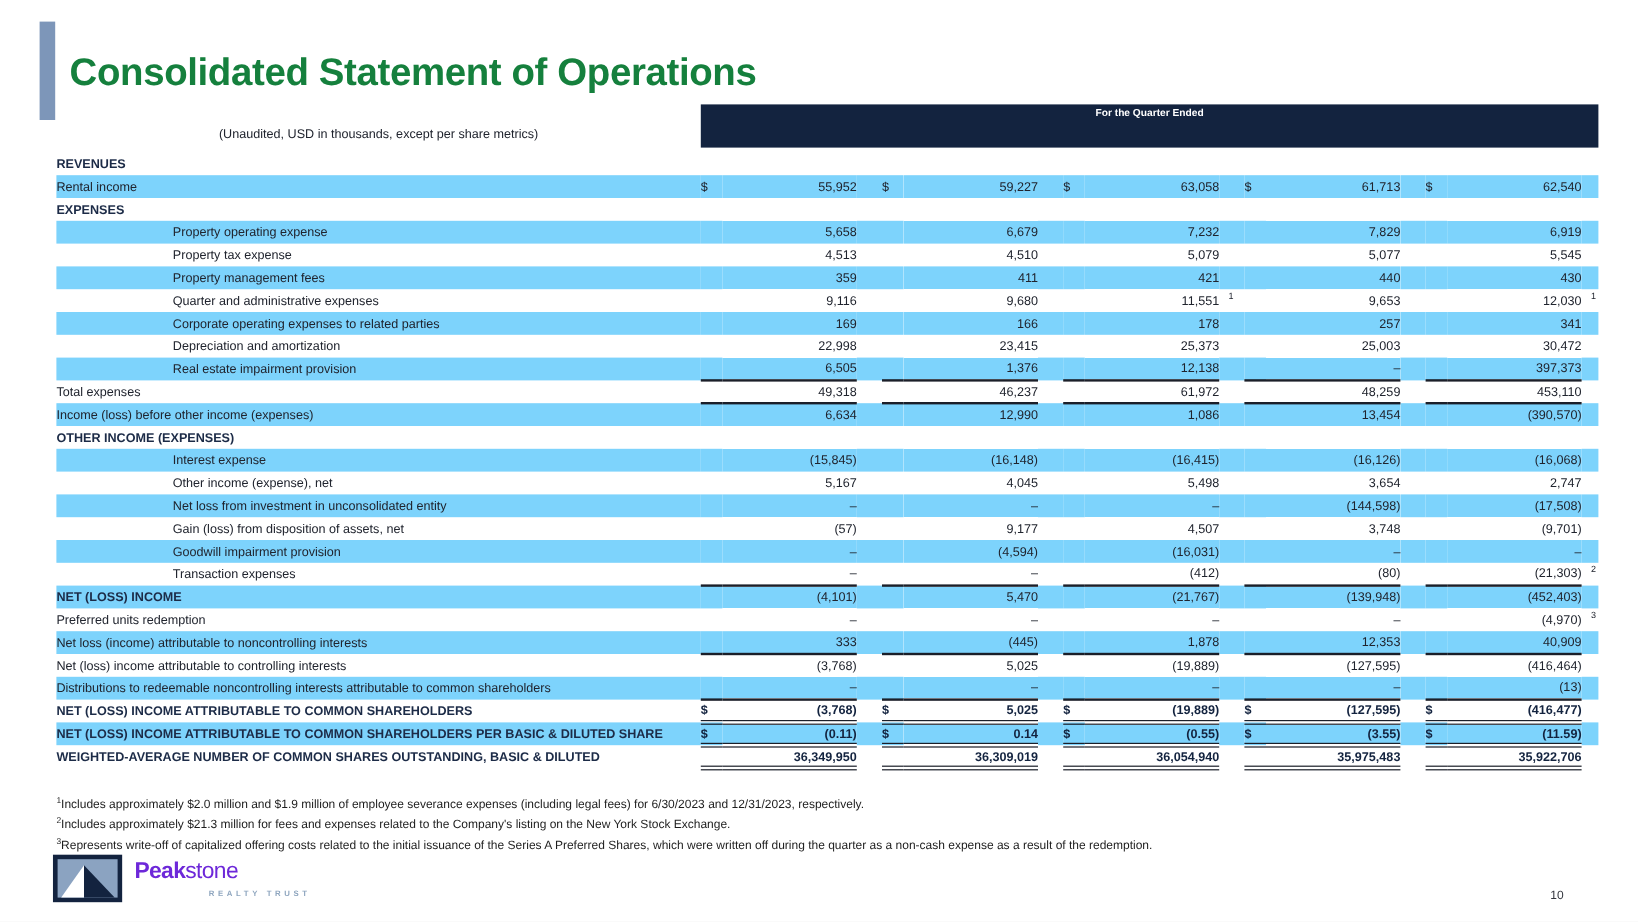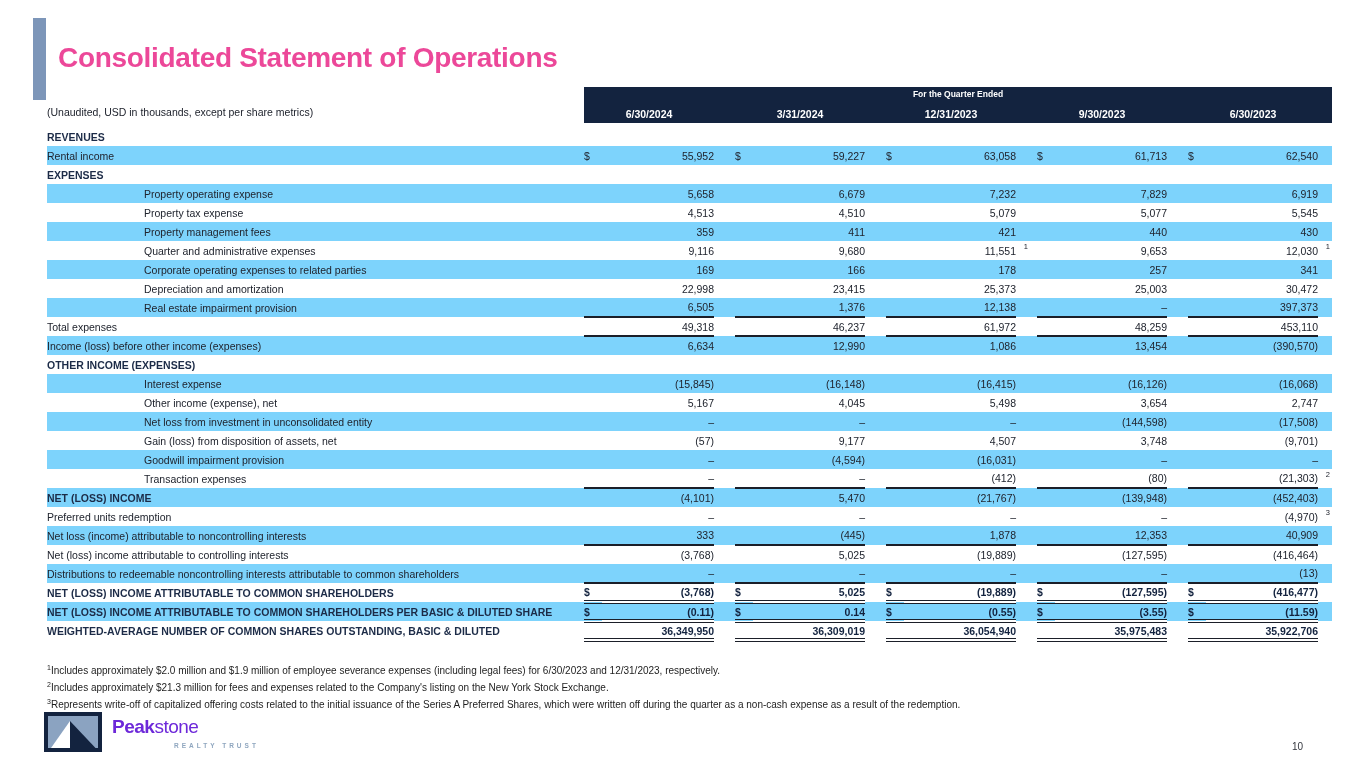--- a/index.html
+++ b/index.html
@@ -3,30 +3,31 @@
 <meta charset="utf-8">
 <style>
   * { margin:0; padding:0; box-sizing:border-box; }
   body { background:#e8e8e8; font-family:"Liberation Sans", sans-serif; }
   .page {
     position:relative; width:1365px; height:768px; background:#ffffff;
     overflow:hidden; color:#20242e;
   }
   .accent-bar { position:absolute; left:33px; top:18px; width:13px; height:82px; background:#7d96b9; }
   .page-title {
-    position:absolute; left:58px; top:42px; font-size:28px; font-weight:bold;
-    color:#ec4899; letter-spacing:-0.3px;
+    position:absolute; left:58px; top:42px; font-size:32px; font-weight:bold;
+    color:#15803d; letter-spacing:-0.3px;
   }
   .content { position:absolute; left:47px; top:87px; width:1285px; }
 
   
   .head-row { display:flex; width:100%; }
   .subtitle {
     flex:0 0 537px; align-self:flex-end; font-size:10.5px; color:#20242e;
     padding-bottom:5px;
+    text-align:center;
   }
   .navy-head {
     flex:1 1 auto; position:relative; background:#13233f; color:#ffffff;
     height:36px; display:flex; flex-direction:column; justify-content:flex-end;
   }
   .quarter-label {
     position:absolute; top:2px; left:0; width:100%; text-align:center;
     font-size:8.5px; font-weight:bold;
   }
   .dates-row { display:flex; padding-bottom:3px; }
@@ -80,32 +81,20 @@
 
   <div class="accent-bar"></div>
   <h1 class="page-title">Consolidated Statement of Operations</h1>
 
   <div class="content">
 
     <div class="head-row">
       <div class="subtitle">(Unaudited, USD in thousands, except per share metrics)</div>
       <div class="navy-head">
         <div class="quarter-label">For the Quarter Ended</div>
-        <div class="dates-row">
-            <div class="date-cell">6/30/2024</div>
-            <div class="date-gap"></div>
-            <div class="date-cell">3/31/2024</div>
-            <div class="date-gap"></div>
-            <div class="date-cell">12/31/2023</div>
-            <div class="date-gap"></div>
-            <div class="date-cell">9/30/2023</div>
-            <div class="date-gap"></div>
-            <div class="date-cell">6/30/2023</div>
-            <div class="date-pad"></div>
-          </div>
       </div>
     </div>
 
     <table class="stmt">
       <colgroup>
         <col class="c-lbl">
         <col class="c-cur">
           <col class="c-val">
           <col class="c-gap">
         <col class="c-cur">

